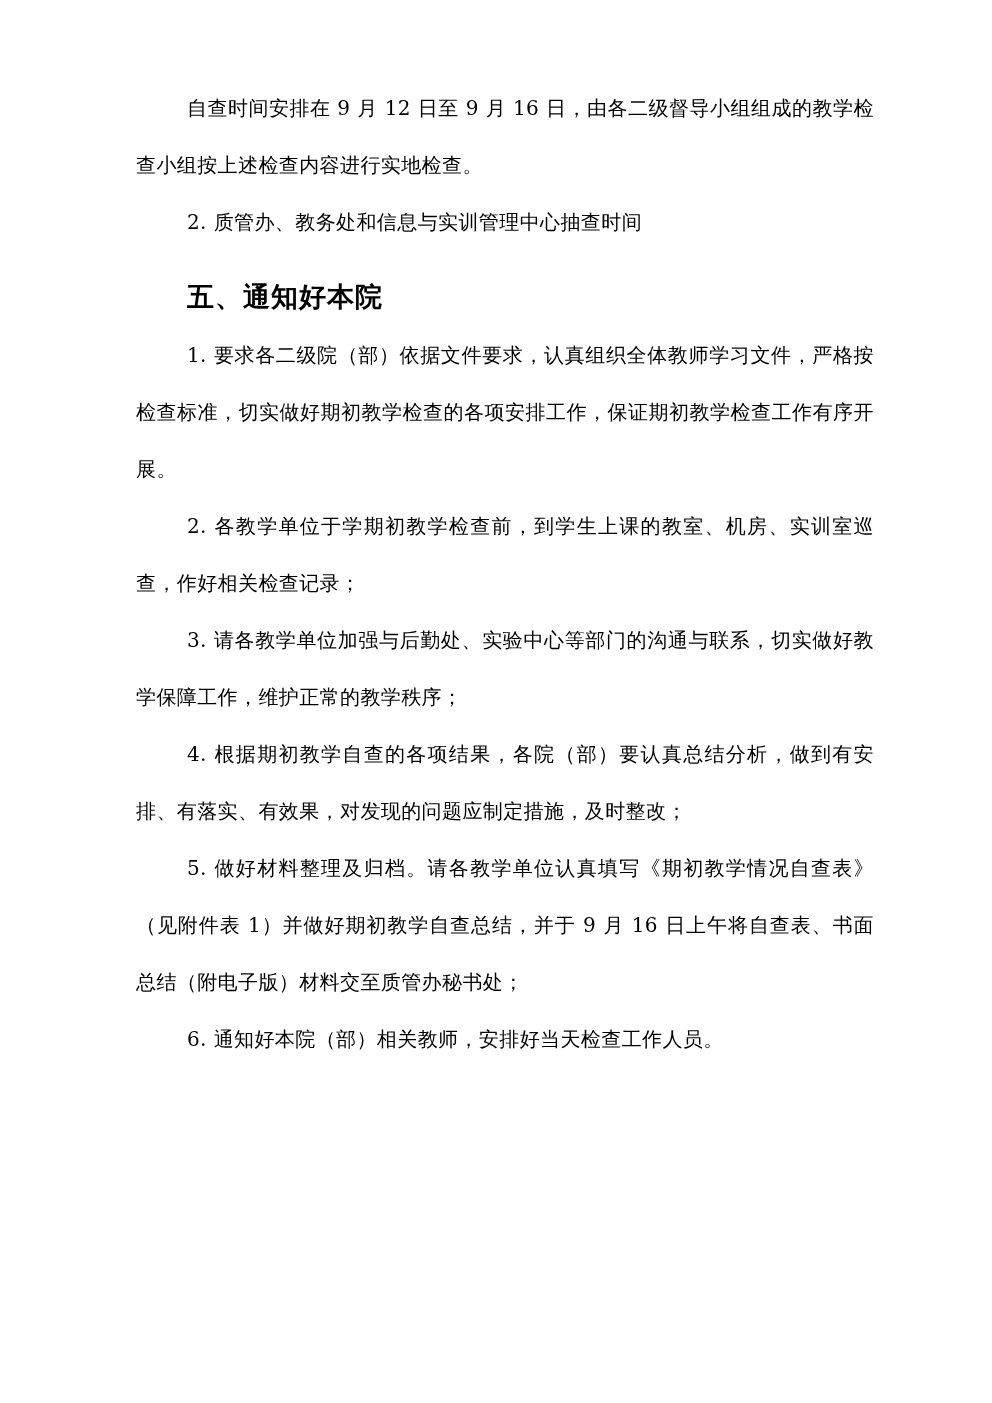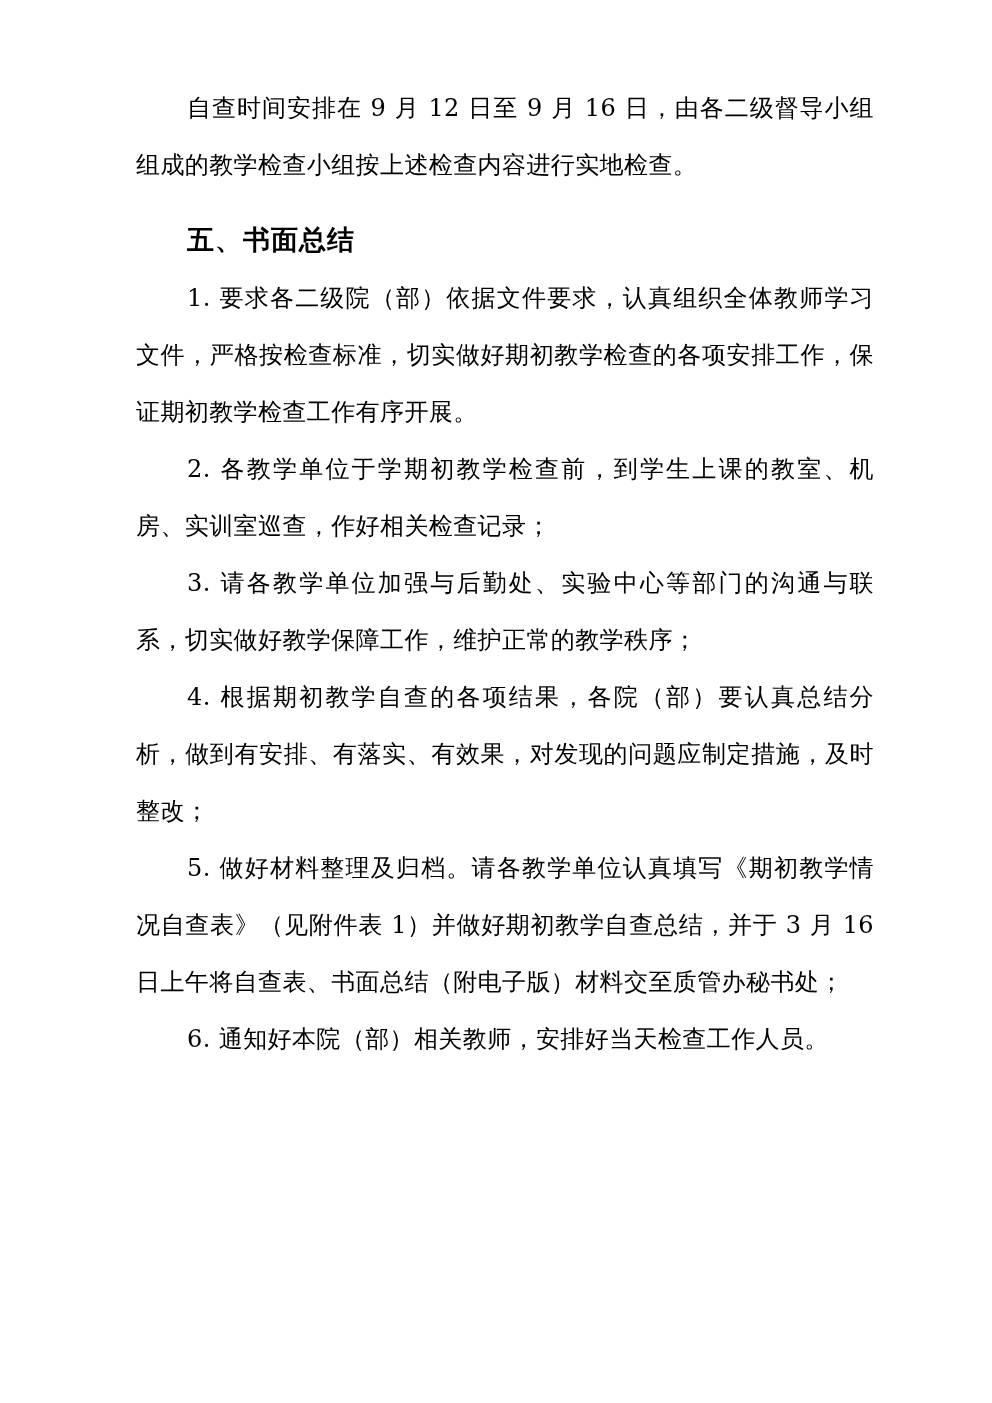--- a/index.html
+++ b/index.html
@@ -25,21 +25,21 @@
   .doc-body {
     font-size: 25.5px;
     line-height: 57px;
     letter-spacing: 0.4px;
     text-align: justify;
     text-justify: inter-ideograph;
   }
   .para {
     margin: 0;
     text-indent: 51px;
-    font-size: 24px;
+    font-size: 20px;
     line-height: 57px;
     text-align: justify;
     text-justify: inter-ideograph;
     word-break: break-all;
   }
   .heading {
     margin: 12px 0 0 0;
     text-indent: 51px;
     font-size: 27px;
     line-height: 60px;
@@ -50,27 +50,28 @@
   .gap-sm { height: 4px; }
 </style>
 </head>
 <body>
 
 <div class="page">
   <div class="doc-body">
 
     <p class="para">自查时间安排在 9 月 12 日至 9 月 16 日，由各二级督导小组组成的教学检查小组按上述检查内容进行实地检查。</p>
 
+    <p class="para">2. 质管办、教务处和信息与实训管理中心抽查时间</p>
 
 
     <div class="gap-sm"></div>
 
-    <p class="heading">五、书面总结</p>
+    <p class="heading">五、通知好本院</p>
 
     <p class="para">1. 要求各二级院（部）依据文件要求，认真组织全体教师学习文件，严格按检查标准，切实做好期初教学检查的各项安排工作，保证期初教学检查工作有序开展。</p>
     <p class="para">2. 各教学单位于学期初教学检查前，到学生上课的教室、机房、实训室巡查，作好相关检查记录；</p>
     <p class="para">3. 请各教学单位加强与后勤处、实验中心等部门的沟通与联系，切实做好教学保障工作，维护正常的教学秩序；</p>
     <p class="para">4. 根据期初教学自查的各项结果，各院（部）要认真总结分析，做到有安排、有落实、有效果，对发现的问题应制定措施，及时整改；</p>
-    <p class="para">5. 做好材料整理及归档。请各教学单位认真填写《期初教学情况自查表》（见附件表 1）并做好期初教学自查总结，并于 3 月 16 日上午将自查表、书面总结（附电子版）材料交至质管办秘书处；</p>
+    <p class="para">5. 做好材料整理及归档。请各教学单位认真填写《期初教学情况自查表》（见附件表 1）并做好期初教学自查总结，并于 9 月 16 日上午将自查表、书面总结（附电子版）材料交至质管办秘书处；</p>
     <p class="para">6. 通知好本院（部）相关教师，安排好当天检查工作人员。</p>
 
   </div>
 </div>
 
 </body></html>

